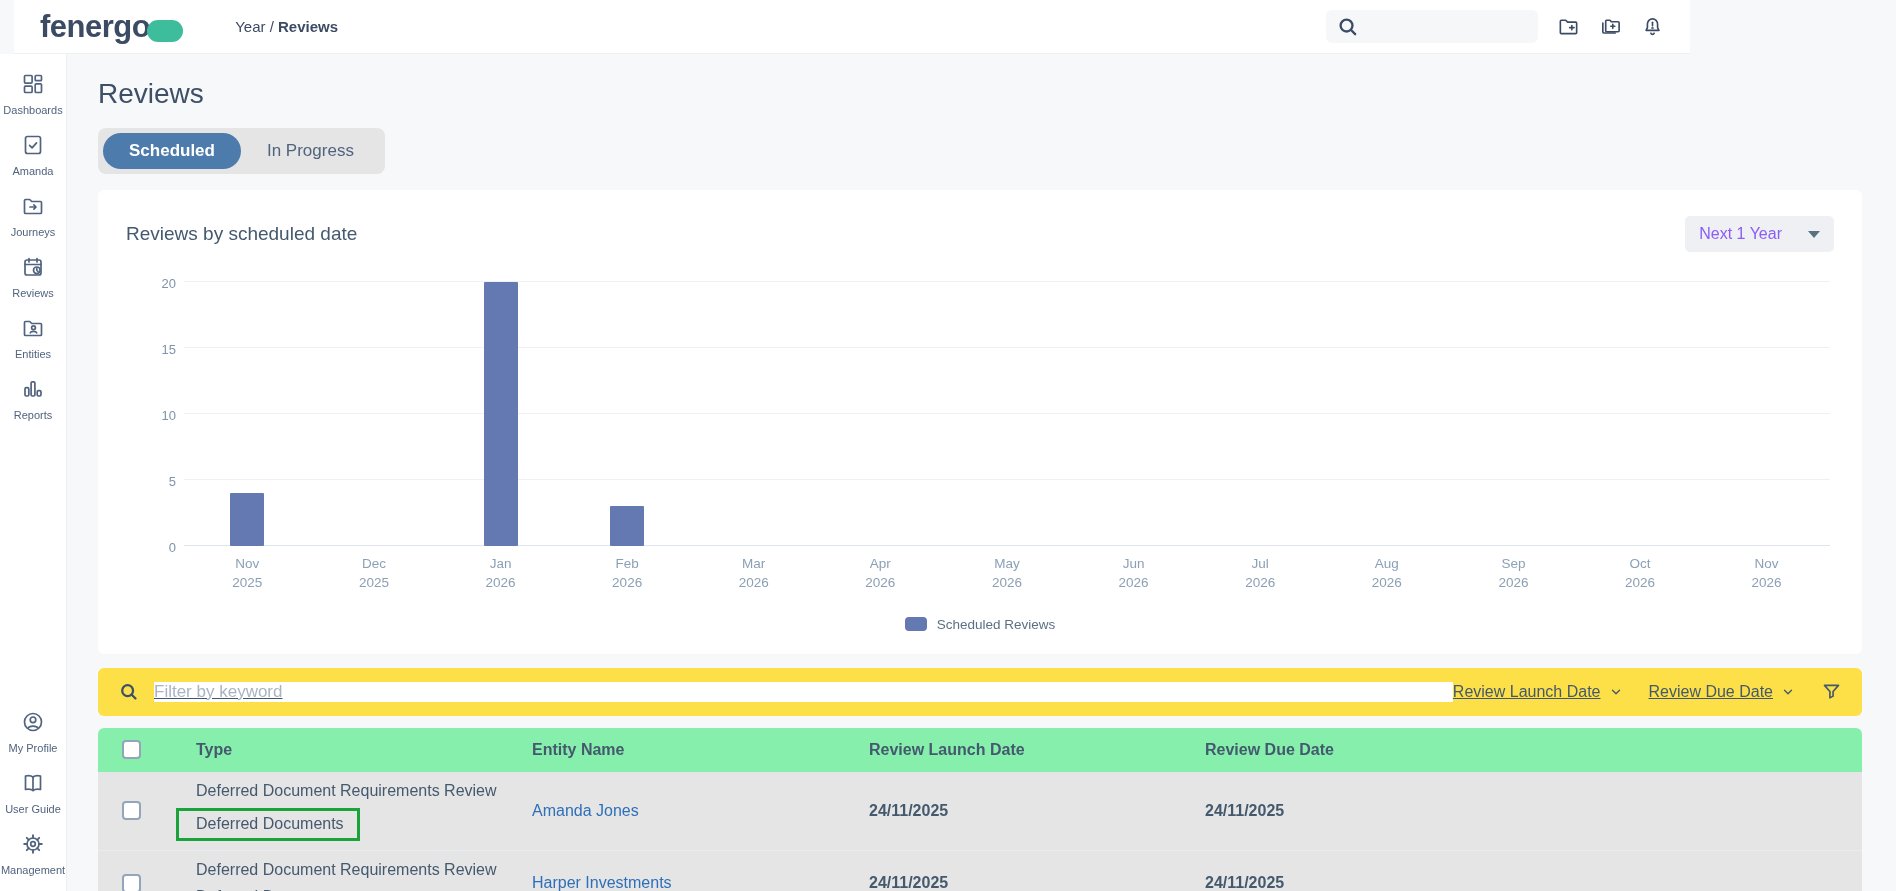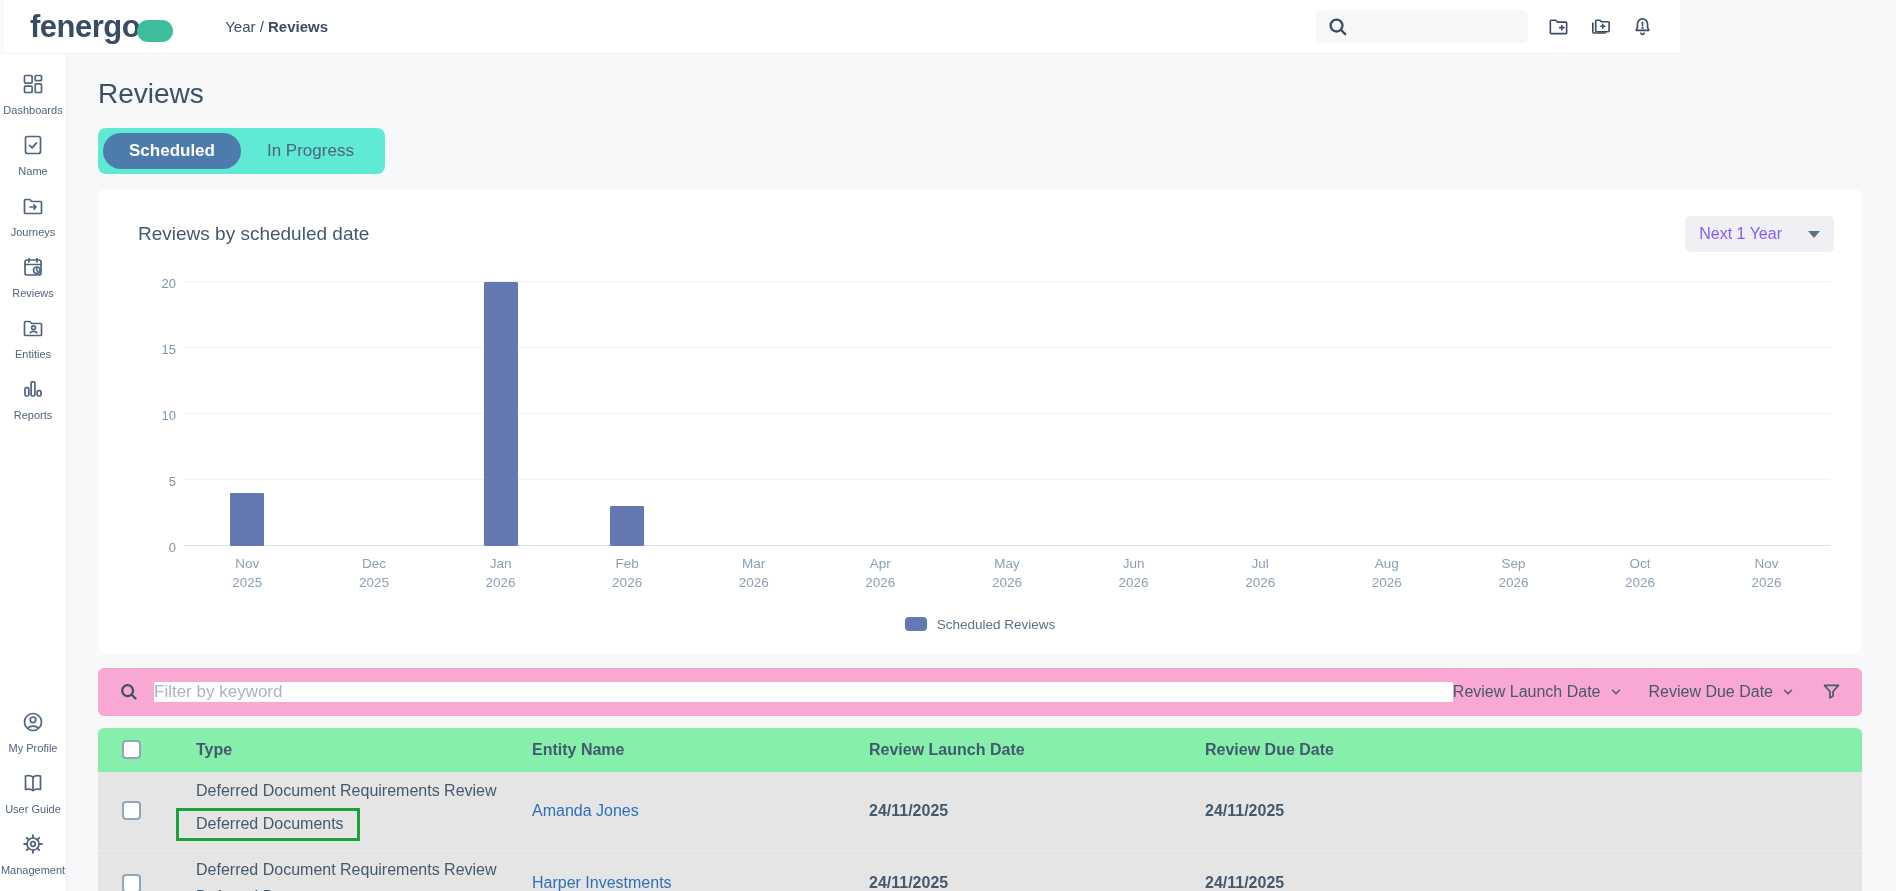--- a/index.html
+++ b/index.html
@@ -1,20 +1,20 @@
 <!DOCTYPE html>
 <html><head>
 <meta charset="utf-8">
 <style>
   * { box-sizing: border-box; margin: 0; padding: 0; }
   html,body { width: 1896px; height: 891px; overflow: hidden; }
   body { font-family: "Liberation Sans", sans-serif; background: #f6f8fa; color: #44566b; }
 
   
-  .topbar { position: fixed; top: 0; left: 4px; width: 1676px; height: 54px; background: #fff;
+  .topbar { position: fixed; top: 0; left: 14px; width: 1676px; height: 54px; background: #fff;
             display: flex; align-items: center; padding: 0 26px; z-index: 20;
             border-bottom: 1px solid #eef1f4; }
   .logo { display: flex; align-items: center; font-size: 31px; font-weight: 700;
           color: #3c4b64; letter-spacing: -0.5px; cursor: pointer; }
   .logo-pill { display: inline-block; width: 36px; height: 22px; background: #3dbd9c;
                border-radius: 12px; margin-left: -3px; margin-top: 9px; }
   .breadcrumb { margin-left: 52px; font-size: 15px; color: #3c4b64; }
   .breadcrumb b { font-weight: 700; }
   .topbar-right { margin-left: auto; display: flex; align-items: center; gap: 19px; }
   .searchbox { width: 212px; height: 33px; background: #f5f7f9; border-radius: 6px;
@@ -32,29 +32,29 @@
   .side-group.bottom { margin-top: auto; padding-bottom: 6px; }
   .side-item { display: flex; flex-direction: column; align-items: center; padding: 8px 0 9px;
                cursor: pointer; color: #51637e; }
   .side-item svg { width: 24px; height: 24px; }
   .side-label { font-size: 11px; margin-top: 4px; color: #51637e; white-space: nowrap; }
 
   
   .main { margin-left: 67px; padding: 78px 34px 0 31px; }
   h1.page-title { font-size: 28px; font-weight: 500; color: #3e4f66; margin-bottom: 18px; }
 
-  .tabs { display: inline-flex; align-items: flex-end; background: #5eead4; border-radius: 8px;
+  .tabs { display: inline-flex; align-items: flex-end; background: #e5e5e5; border-radius: 8px;
           padding: 5px; margin-bottom: 16px; }
   .tab { font-size: 17px; padding: 8px 26px; border-radius: 18px; color: #51637e; cursor: pointer;
          white-space: nowrap; }
   .tab.active { background: #4d7bab; color: #fff; font-weight: 700; }
 
   .card { background: #fff; border-radius: 6px; padding: 26px 28px 22px; margin-bottom: 14px; }
   .chart-head { display: flex; align-items: center; justify-content: space-between; }
-  .chart-title { font-size: 19px; font-weight: 500; color: #44596e; margin-left: 12px; }
+  .chart-title { font-size: 19px; font-weight: 500; color: #44596e; }
   .range-select { display: flex; align-items: center; gap: 26px; background: #eef0f3;
                   border-radius: 5px; padding: 9px 14px; font-size: 16px; color: #8b5cf6;
                   cursor: pointer; }
   .caret-down { width: 0; height: 0; border-left: 6px solid transparent;
                 border-right: 6px solid transparent; border-top: 7px solid #5a7184; }
 
   .plot-wrap { margin-top: 30px; }
   .plot-area { position: relative; height: 264px; margin-left: 58px; margin-right: 4px; }
   .gridline { position: absolute; left: 0; right: 0; height: 1px; background: #edf1f6; }
   .gridline.zero { background: #dde4ec; }
@@ -63,22 +63,22 @@
   .bars { position: absolute; inset: 0; display: flex; align-items: flex-end; }
   .bar-col { flex: 1; display: flex; justify-content: center; align-items: flex-end; height: 100%; }
   .bar { width: 34px; border-radius: 1px; }
   .xlabels { display: flex; margin-left: 58px; margin-right: 4px; padding-top: 9px; }
   .xlabel { flex: 1; text-align: center; font-size: 13.5px; color: #8ca0b5; line-height: 1.4; }
   .legend { display: flex; align-items: center; justify-content: center; gap: 10px;
             margin-top: 24px; font-size: 13.5px; color: #5a7184; }
   .legend-swatch { width: 22px; height: 14px; border-radius: 4px; }
 
   
-  .filterbar { background: #f9a8d4; border-radius: 6px; height: 48px; display: flex;
-               align-items: center; padding: 0 20px; margin-bottom: 12px; }
+  .filterbar { background: #fde047; border-radius: 6px; height: 48px; display: flex;
+               align-items: center; padding: 0 20px; margin-bottom: 12px; text-decoration: underline; }
   .filterbar .ficon { width: 21px; height: 21px; color: #3c5068; flex: none; }
   .filterbar input { border: 0; outline: 0; flex: 1; font-size: 17px; margin-left: 15px;
                      font-family: inherit; color: #44566b; }
   .filterbar input::placeholder { color: #a9b4c2; }
   .sorts { display: flex; align-items: center; gap: 26px; }
   .sort-label { display: flex; align-items: center; gap: 8px; font-size: 16px; color: #44596e;
                 cursor: pointer; white-space: nowrap; }
   .chev { width: 14px; height: 14px; color: #44596e; }
   .funnel { width: 21px; height: 21px; color: #44596e; cursor: pointer; }
 
@@ -154,21 +154,21 @@
             <rect x="3.5" y="14.2" width="7.6" height="6.3" rx="1"></rect>
             <rect x="14.2" y="11.8" width="6.3" height="8.7" rx="1"></rect>
           </svg></span>
         <span class="side-label">Dashboards</span>
       </div>
       <div class="side-item">
         <span class="icon"><svg viewBox="0 0 24 24" fill="none" stroke="currentColor" stroke-width="1.7" stroke-linecap="round" stroke-linejoin="round">
             <rect x="4.5" y="3.5" width="15" height="17" rx="2"></rect>
             <path d="M8.6 12.4l2.5 2.5 4.4-5"></path>
           </svg></span>
-        <span class="side-label">Name</span>
+        <span class="side-label">Amanda</span>
       </div>
       <div class="side-item">
         <span class="icon"><svg viewBox="0 0 24 24" fill="none" stroke="currentColor" stroke-width="1.7" stroke-linecap="round" stroke-linejoin="round">
             <path d="M3.5 18.5v-12a1 1 0 011-1h4.2l2 2h8.8a1 1 0 011 1v10a1 1 0 01-1 1h-15a1 1 0 01-1-1z"></path>
             <path d="M9 13h6m0 0l-2.1-2.1M15 13l-2.1 2.1"></path>
           </svg></span>
         <span class="side-label">Journeys</span>
       </div>
       <div class="side-item">
         <span class="icon"><svg viewBox="0 0 24 24" fill="none" stroke="currentColor" stroke-width="1.7" stroke-linecap="round" stroke-linejoin="round">

